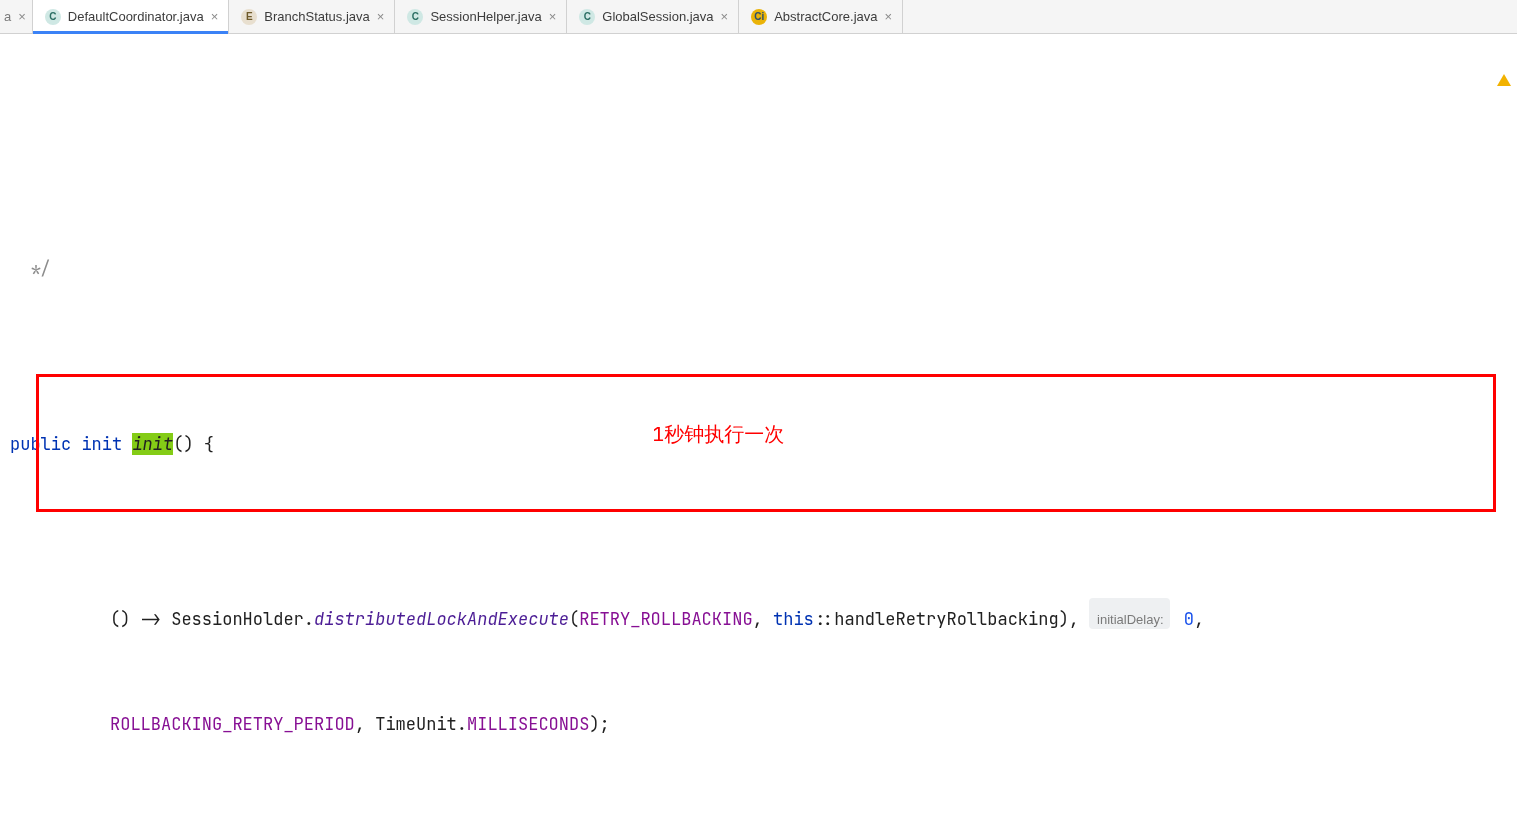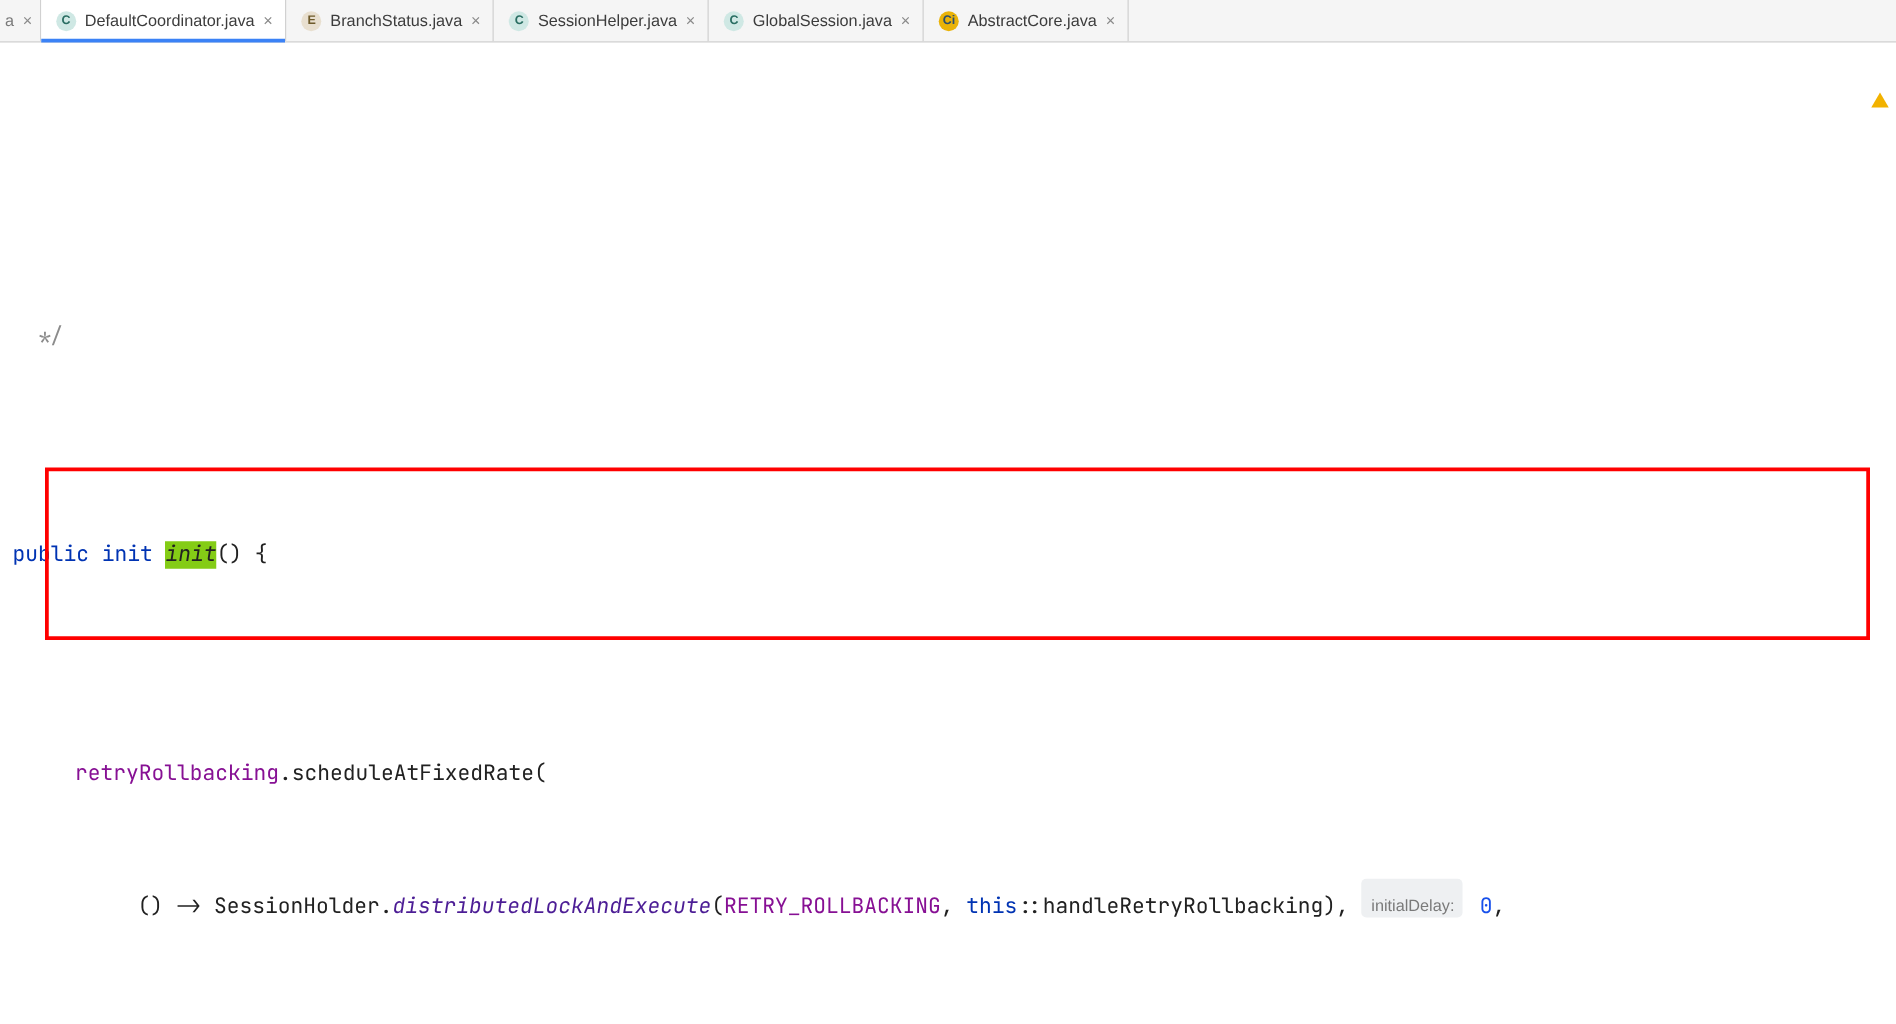--- a/index.html
+++ b/index.html
@@ -170,21 +170,20 @@
 
   <div class="warn"></div>
 
   
   <span class="line"><span class="comment" style="padding-left:20px">*/</span></span>
 
   
   <span class="line"><span class="kw">public</span> <span class="kw">init</span> <span class="ident hl">init</span><span class="punct">() {</span></span>
 
   
-  <span class="line i1"><span class="field">retryRollbacking</span><span class="ident">.scheduleAtFixedRate(</span></span>
   <span class="line i2"><span class="ident">() -&gt; SessionHolder.</span><span class="method">distributedLockAndExecute</span><span class="punct">(</span><span class="field">RETRY_ROLLBACKING</span><span class="punct">, </span><span class="kw">this</span><span class="punct">::</span><span class="ident">handleRetryRollbacking</span><span class="punct">),</span><span class="hint">initialDelay:</span> <span class="num">0</span><span class="punct">,</span></span>
   <span class="line i2"><span class="field">ROLLBACKING_RETRY_PERIOD</span><span class="ident">, TimeUnit.</span><span class="field">MILLISECONDS</span><span class="punct">);</span></span>
   
 
   
   
   
   
   
 
@@ -203,13 +202,16 @@
   
   
   
   
 
   
   
 
   
   <div class="red-box" style="left:36px; top:340px; width:1460px; height:138px;"></div>
+  <div class="red-label" style="left:630px; top:348px;">
+    <span class="mono-num">1</span><span>秒钟执行一次</span>
+  </div>
 </div>
 
 </body></html>

